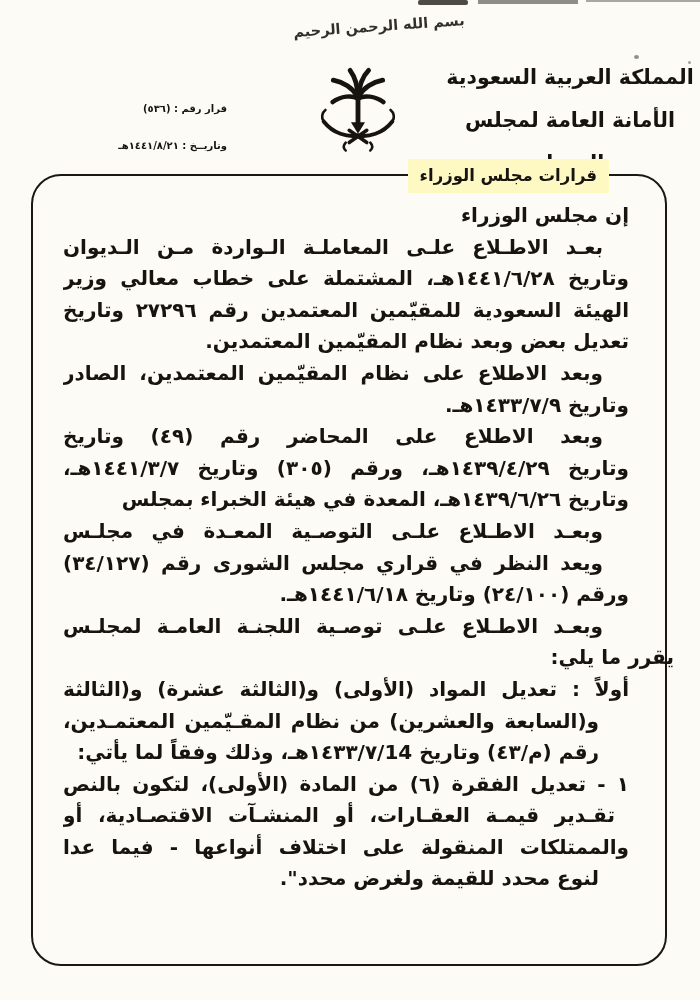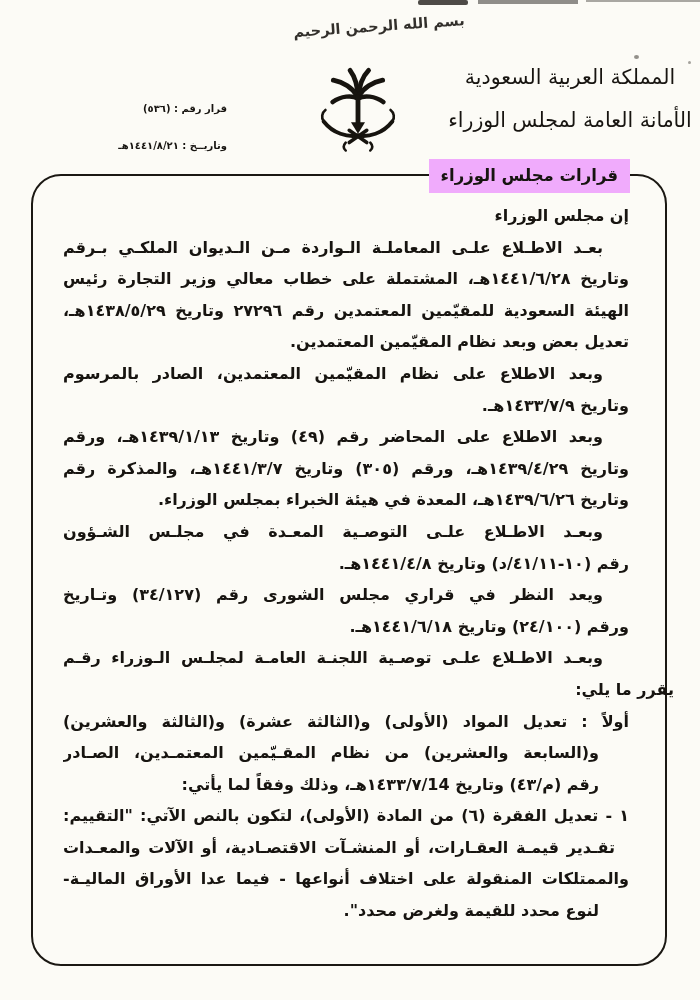--- a/index.html
+++ b/index.html
@@ -17,41 +17,41 @@
   .dot-a{left:634px;top:55px;width:5px;height:4px;opacity:.55;}
   .dot-b{left:688px;top:61px;width:3px;height:3px;opacity:.45;}
 
   .bismillah{
     position:absolute;top:18px;left:290px;width:178px;text-align:center;
     font-size:14.5px;font-weight:bold;letter-spacing:.5px;
     transform:rotate(-4deg);opacity:.88;direction:rtl;
   }
   .org-block{
     position:absolute;top:56px;left:446px;width:248px;text-align:center;
-    font-weight:normal;font-size:20.5px;line-height:43px;direction:rtl;
+    font-weight:bold;font-size:20.5px;line-height:43px;direction:rtl;
     letter-spacing:-.5px;
   }
   .meta-block{
     position:absolute;top:90px;left:55px;width:172px;direction:rtl;
     text-align:right;font-weight:bold;font-size:10px;line-height:37px;
   }
   .emblem{position:absolute;top:58px;left:314px;width:88px;height:104px;}
 
   .box{
     position:absolute;top:174px;left:31px;width:632px;height:788px;
     border:2px solid #1b1813;border-radius:30px;
   }
   .box-title{
-    position:absolute;top:-17px;right:35px;background:#f0abfc;
+    position:absolute;top:-17px;right:56px;background:#fef9c3;
     padding:0 12px;font-weight:bold;font-size:16.5px;line-height:34px;
     direction:rtl;white-space:nowrap;
   }
   .content{
     position:absolute;top:24px;right:36px;left:30px;direction:rtl;
-    font-weight:bold;font-size:16px;
+    font-weight:bold;font-size:20px;
   }
   .ln{height:31.6px;line-height:31.6px;overflow:hidden;}
   .just{text-align:justify;text-align-last:justify;}
   .end{text-align:right;}
   .ctr{text-align:right;}
   .ind{padding-right:26px;}
   .hang{padding-right:30px;}
   .hang2{padding-right:14px;}
   .push-right{position:relative;right:-45px;}
   .push-left{position:relative;right:30px;}
@@ -109,21 +109,20 @@
       <div class="ln just ind">بعـد الاطـلاع علـى المعاملـة الـواردة مـن الـديوان الملكـي بـرقم ٤٠٠٠٥</div>
       <div class="ln just">وتاريخ ١٤٤١/٦/٢٨هـ، المشتملة على خطاب معالي وزير التجارة رئيس مجلس إدارة</div>
       <div class="ln just">الهيئة السعودية للمقيّمين المعتمدين رقم ٢٧٢٩٦ وتاريخ ١٤٣٨/٥/٢٩هـ، في شأن</div>
       <div class="ln end">تعديل بعض وبعد نظام المقيّمين المعتمدين.</div>
       <div class="ln just ind">وبعد الاطلاع على نظام المقيّمين المعتمدين، الصادر بالمرسوم الملكي رقم (م/٤٣)</div>
       <div class="ln end">وتاريخ ١٤٣٣/٧/٩هـ.</div>
       <div class="ln just ind">وبعد الاطلاع على المحاضر رقم (٤٩) وتاريخ ١٤٣٩/١/١٣هـ، ورقم (٥٠٦)</div>
       <div class="ln just">وتاريخ ١٤٣٩/٤/٢٩هـ، ورقم (٣٠٥) وتاريخ ١٤٤١/٣/٧هـ، والمذكرة رقم (٨٤٢)</div>
       <div class="ln end">وتاريخ ١٤٣٩/٦/٢٦هـ، المعدة في هيئة الخبراء بمجلس الوزراء.</div>
       <div class="ln just ind">وبعـد الاطـلاع علـى التوصـية المعـدة في مجلـس الشـؤون الاقتصـادية والتنمية</div>
-      <div class="ln end">رقم (١٠-٤١/١١/د) وتاريخ ١٤٤١/٤/٨هـ.</div>
       <div class="ln just ind">ويعد النظر في قراري مجلس الشورى رقم (٣٤/١٢٧) وتـاريخ ١٤٤٠/٨/٤هـ،</div>
       <div class="ln end">ورقم (٢٤/١٠٠) وتاريخ ١٤٤١/٦/١٨هـ.</div>
       <div class="ln just ind">وبعـد الاطـلاع علـى توصـية اللجنـة العامـة لمجلـس الـوزراء رقـم (٥٤١٧)</div>
       <div class="ln ctr push-right">يقرر ما يلي:</div>
       <div class="ln just">أولاً : تعديل المواد (الأولى) و(الثالثة عشرة) و(الثالثة والعشرين) و(السادسة والعشرين)</div>
       <div class="ln just hang">و(السابعة والعشرين) من نظام المقـيّمين المعتمـدين، الصـادر بالمرسـوم الملكـي</div>
       <div class="ln end hang">رقم (م/٤٣) وتاريخ ١٤٣٣/٧/14هـ، وذلك وفقاً لما يأتي:</div>
       <div class="ln just">١ - تعديل الفقرة (٦) من المادة (الأولى)، لتكون بالنص الآتي: "التقييم: عملية</div>
       <div class="ln just hang2">تقـدير قيمـة العقـارات، أو المنشـآت الاقتصـادية، أو الآلات والمعـدات</div>
       <div class="ln just">والممتلكات المنقولة على اختلاف أنواعها - فيما عدا الأوراق الماليـة- وفقاً</div>

